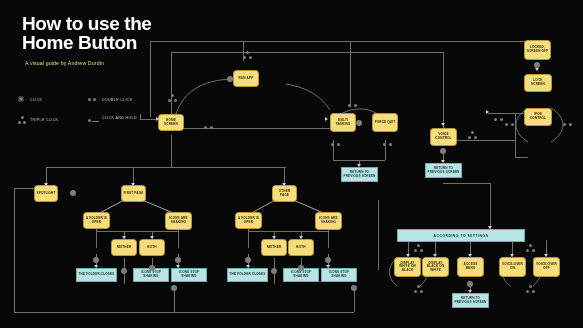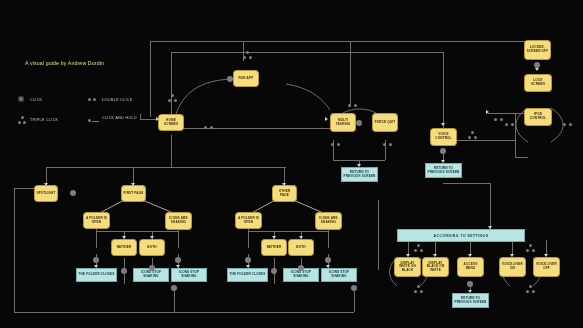--- a/index.html
+++ b/index.html
@@ -52,20 +52,22 @@
         border-left:3px solid #cfcfcf;}
   svg.curves{position:absolute;left:0;top:0;width:583px;height:328px;z-index:3;
              pointer-events:none;}
 </style>
 </head>
 <body>
 
 <div id="stage">
 
   <div class="title">
+    <div>How to use the</div>
+    <div>Home Button</div>
   </div>
   <div class="subtitle">A visual guide by Andrew Durdin</div>
 
   <div class="legend">
 
     <div class="lg-item" style="left:0;top:0;">
       <div class="dot big" style="left:0;top:3px;"></div>
       <div class="lg-label" style="left:12px;">CLICK</div>
     </div>
 

